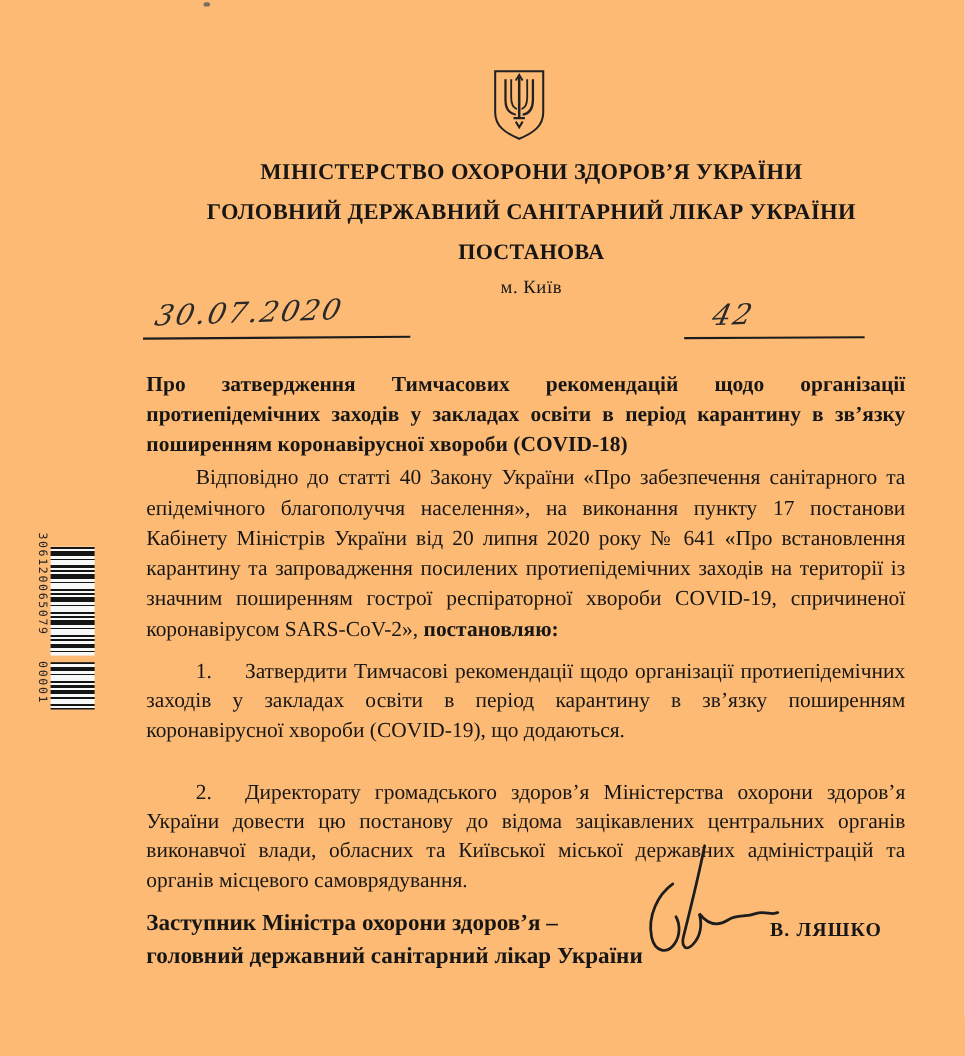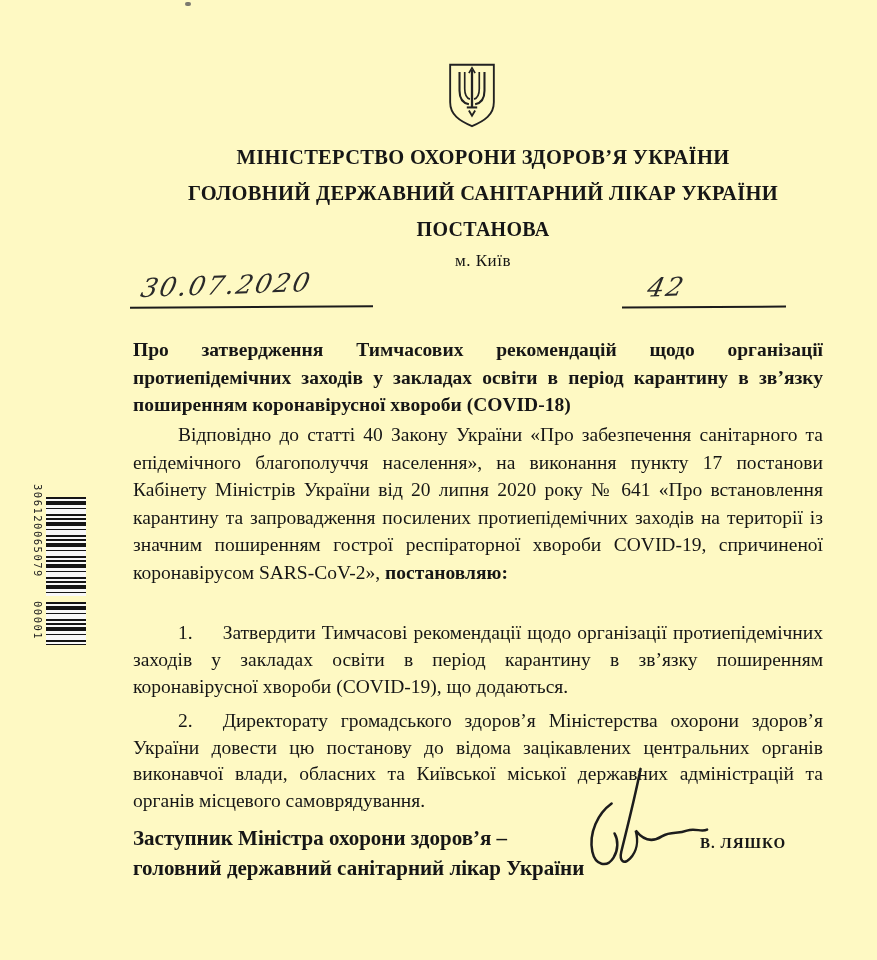--- a/index.html
+++ b/index.html
@@ -1,18 +1,18 @@
 <!DOCTYPE html>
 <html><head>
 <meta charset="utf-8">
 <style>
   html,body { margin:0; padding:0; background:#e8e8e8; }
   .page {
     position:relative; width:877px; height:960px;
-    background:#fef9c3; overflow:hidden;
+    background:#fdba74; overflow:hidden;
     font-family:"Liberation Serif", serif; color:#161616;
     margin:0 auto;
   }
   .abs { position:absolute; }
 
   
   .hdr { left:133px; width:700px; text-align:center; font-weight:bold; font-size:20.5px; letter-spacing:.3px; }
   .hdr-line1 { top:146px; }
   .hdr-line2 { top:182px; }
   .hdr-doctype { top:218px; font-size:20px; }
@@ -31,28 +31,28 @@
   .date-value { left:142px; top:270px; }
   .number-value { left:648px; top:272px; }
   .fill-line { height:2px; background:#1c1c1c; }
   .date-line { left:130px; top:306px; width:243px; transform:rotate(-.4deg); }
   .number-line { left:622px; top:306px; width:164px; transform:rotate(-.3deg); }
 
   
   .doc-text { left:133px; width:690px; font-size:19.5px; line-height:27px; text-align:justify; }
   .title-par { top:336px; font-weight:bold; line-height:27.5px; }
   .p1 { top:421px; text-indent:45px; line-height:27.5px; }
-  .item1 { top:597px; text-indent:45px;margin-top:22px; }
+  .item1 { top:597px; text-indent:45px; }
   .item2 { top:708px; text-indent:45px; line-height:26.5px; }
   .num-gap { padding-right:30px; }
 
   
   .sign-label { left:133px; top:799px; width:470px; font-weight:bold; font-size:21px; line-height:30px; text-align:left;margin-top:24px; }
   .sign-stroke { left:575px; top:765px; width:135px; height:130px; }
-  .sign-name { left:700px; top:835px; font-weight:bold; font-size:15px; letter-spacing:1px; }
+  .sign-name { left:700px; top:835px; font-weight:bold; font-size:18px; letter-spacing:1px; }
 
   
   .barcode-bars {
     left:46px; width:40px;
     background:repeating-linear-gradient(180deg,
       #151515 0px,#151515 2px,#f8f8f8 2px,#f8f8f8 4px,
       #151515 4px,#151515 8px,#f8f8f8 8px,#f8f8f8 11px,
       #151515 11px,#151515 12px,#f8f8f8 12px,#f8f8f8 17px,
       #151515 17px,#151515 19px,#f8f8f8 19px,#f8f8f8 21px);
   }

